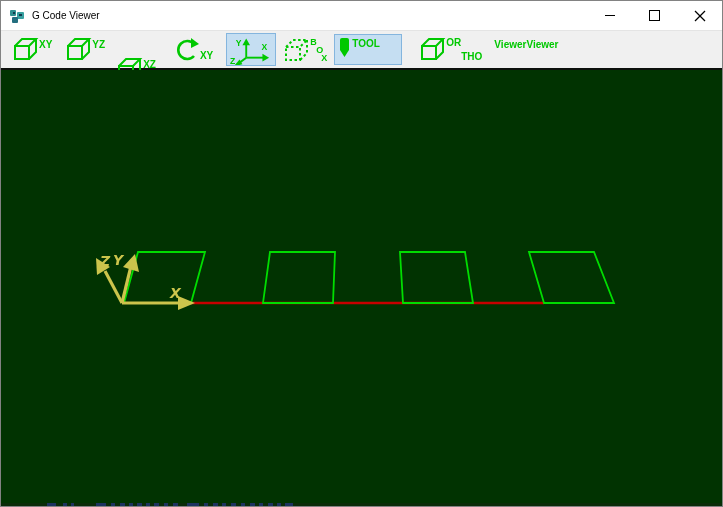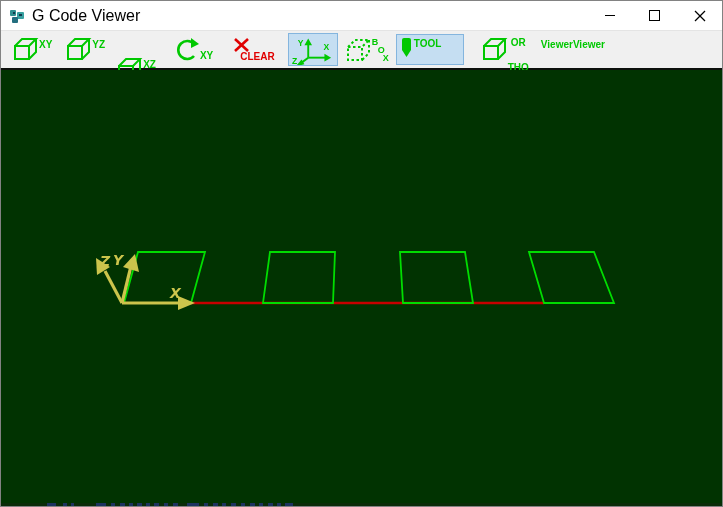--- a/index.html
+++ b/index.html
@@ -4,35 +4,35 @@
 <style>
   html,body{margin:0;padding:0;background:#cfcfcf;}
   .window{
     width:723px;height:507px;box-sizing:border-box;position:relative;
     border:1px solid #828282;background:#f0f0f0;overflow:hidden;
     font-family:"Liberation Sans",sans-serif;
   }
   
   .titlebar{height:29px;background:#ffffff;display:flex;align-items:center;padding-left:8px;}
   .app-icon{width:16px;height:16px;flex:0 0 auto;}
-  .title-text{font-size:16px;color:#000;margin-left:7px;white-space:nowrap;}
+  .title-text{font-size:10px;color:#000;margin-left:7px;white-space:nowrap;}
   .caption-buttons{margin-left:auto;display:flex;height:100%;}
   .capbtn{width:45px;height:100%;display:flex;align-items:center;justify-content:center;background:transparent;border:none;padding:0;}
   .min-glyph{width:10px;height:1px;background:#000;}
   .max-glyph{width:9px;height:9px;border:1px solid #000;box-sizing:content-box;}
   
   .toolbar{height:37px;background:#f0f0f0;border-top:1px solid #e4e4e4;display:flex;align-items:center;}
   .tbtn{display:flex;align-items:flex-start;background:transparent;border:1px solid transparent;padding:2px 3px;height:31px;box-sizing:border-box;position:relative;}
   .tbtn.selected{background:#c5def2;border:1px solid #84b5de;}
   .tlabel{font-size:10px;font-weight:bold;color:#00c800;line-height:10px;margin-top:3px;letter-spacing:0;}
   .tlabel.red{color:#e00000;}
   .sub{margin-top:14px;}
   .clear-col{display:flex;flex-direction:column;align-items:flex-start;}
   .clear-col .tlabel{margin:-1px 0 0 7px;}
-  .two-line{display:flex;flex-direction:column;}
+  .two-line{display:flex;flex-direction:row;}
   .two-line .tlabel{margin-top:1px;}
   .box-wrap{position:relative;width:44px;height:27px;}
   .box-letter{position:absolute;font-size:9px;font-weight:bold;color:#00c800;}
   .setup-col{display:flex;flex-direction:row;align-items:center;margin-top:2px;}
   .setup-col .tlabel{margin-top:0;line-height:11px;}
   
   .divider{height:2px;background:#0c100c;}
   .viewport{height:433px;background:#013301;position:relative;}
   .viewport svg{position:absolute;left:0;top:0;}
   
@@ -94,29 +94,20 @@
     </button>
 
     <button class="tbtn" style="margin-left:10px;">
       <svg width="26" height="26" viewBox="0 0 26 26">
         <path d="M20 7 A 9 9 0 1 0 20 19" fill="none" stroke="#00c800" stroke-width="2.6"></path>
         <polygon points="17,1 25,7 17,11" fill="#00c800"></polygon>
       </svg>
       <span class="tlabel sub">XY</span>
     </button>
 
-    <button class="tbtn" style="margin-left:12px;">
-      <span class="clear-col">
-        <svg width="18" height="16" viewBox="0 0 18 16">
-          <line x1="2" y1="2" x2="15" y2="14" stroke="#e00000" stroke-width="2.6"></line>
-          <line x1="15" y1="2" x2="2" y2="14" stroke="#e00000" stroke-width="2.6"></line>
-        </svg>
-        <span class="tlabel red">CLEAR</span>
-      </span>
-    </button>
 
     <button class="tbtn selected" style="margin-left:9px;width:50px;height:33px;">
       <svg width="44" height="29" viewBox="0 0 44 29">
         <line x1="17" y1="22" x2="17" y2="8" stroke="#00c800" stroke-width="2"></line>
         <polygon points="17,2 13,9 21,9" fill="#00c800"></polygon>
         <line x1="17" y1="22" x2="35" y2="22" stroke="#00c800" stroke-width="2"></line>
         <polygon points="41,22 34,18 34,26" fill="#00c800"></polygon>
         <line x1="17" y1="22" x2="9" y2="28" stroke="#00c800" stroke-width="2"></line>
         <polygon points="4,31 10,24 13,29" fill="#00c800"></polygon>
         <text x="6" y="10" font-size="9" font-weight="bold" fill="#00c800" font-family="Liberation Sans, sans-serif">Y</text>

